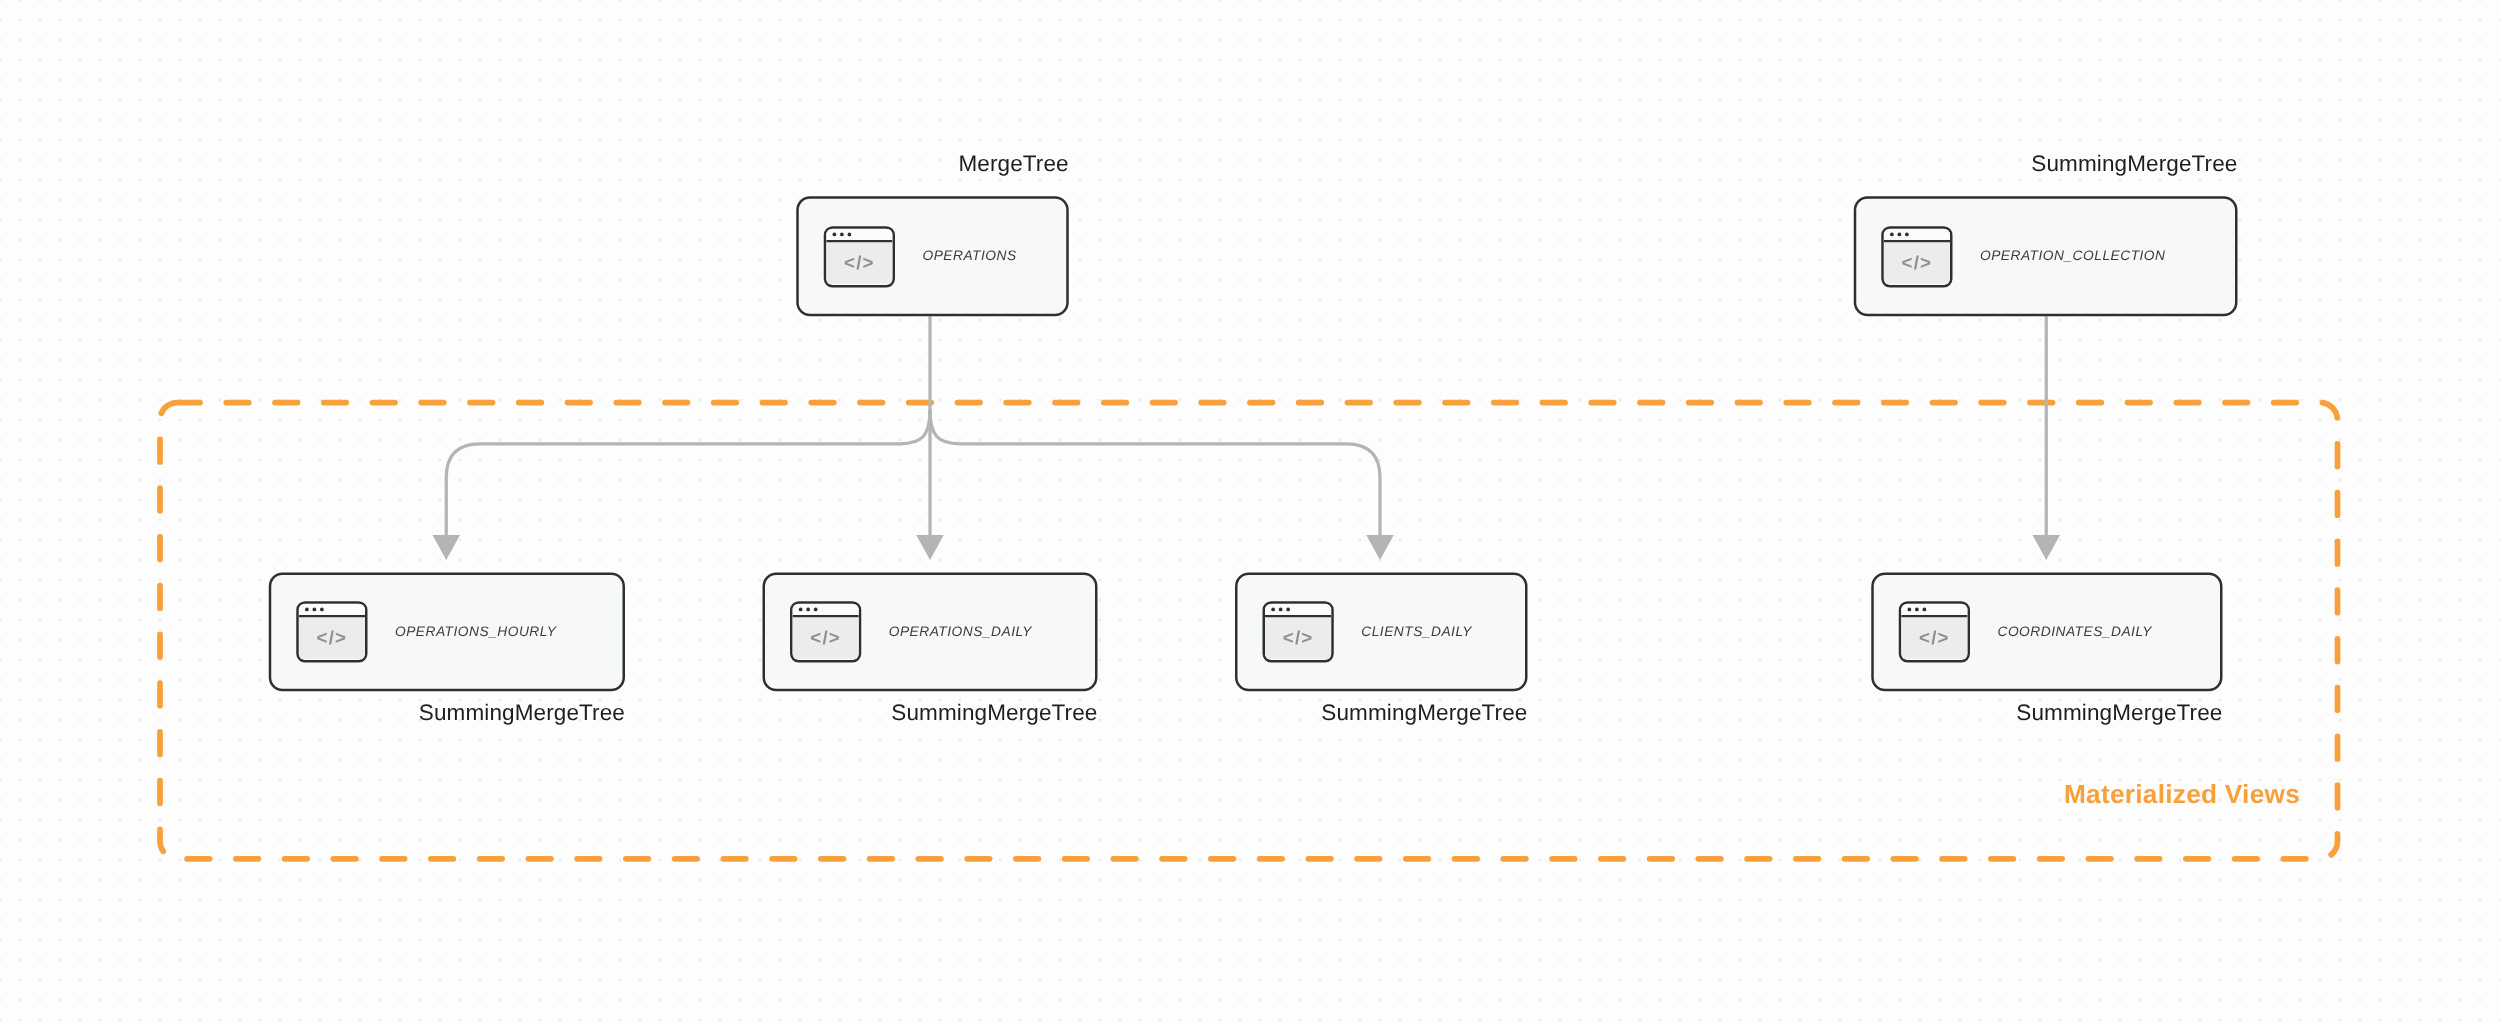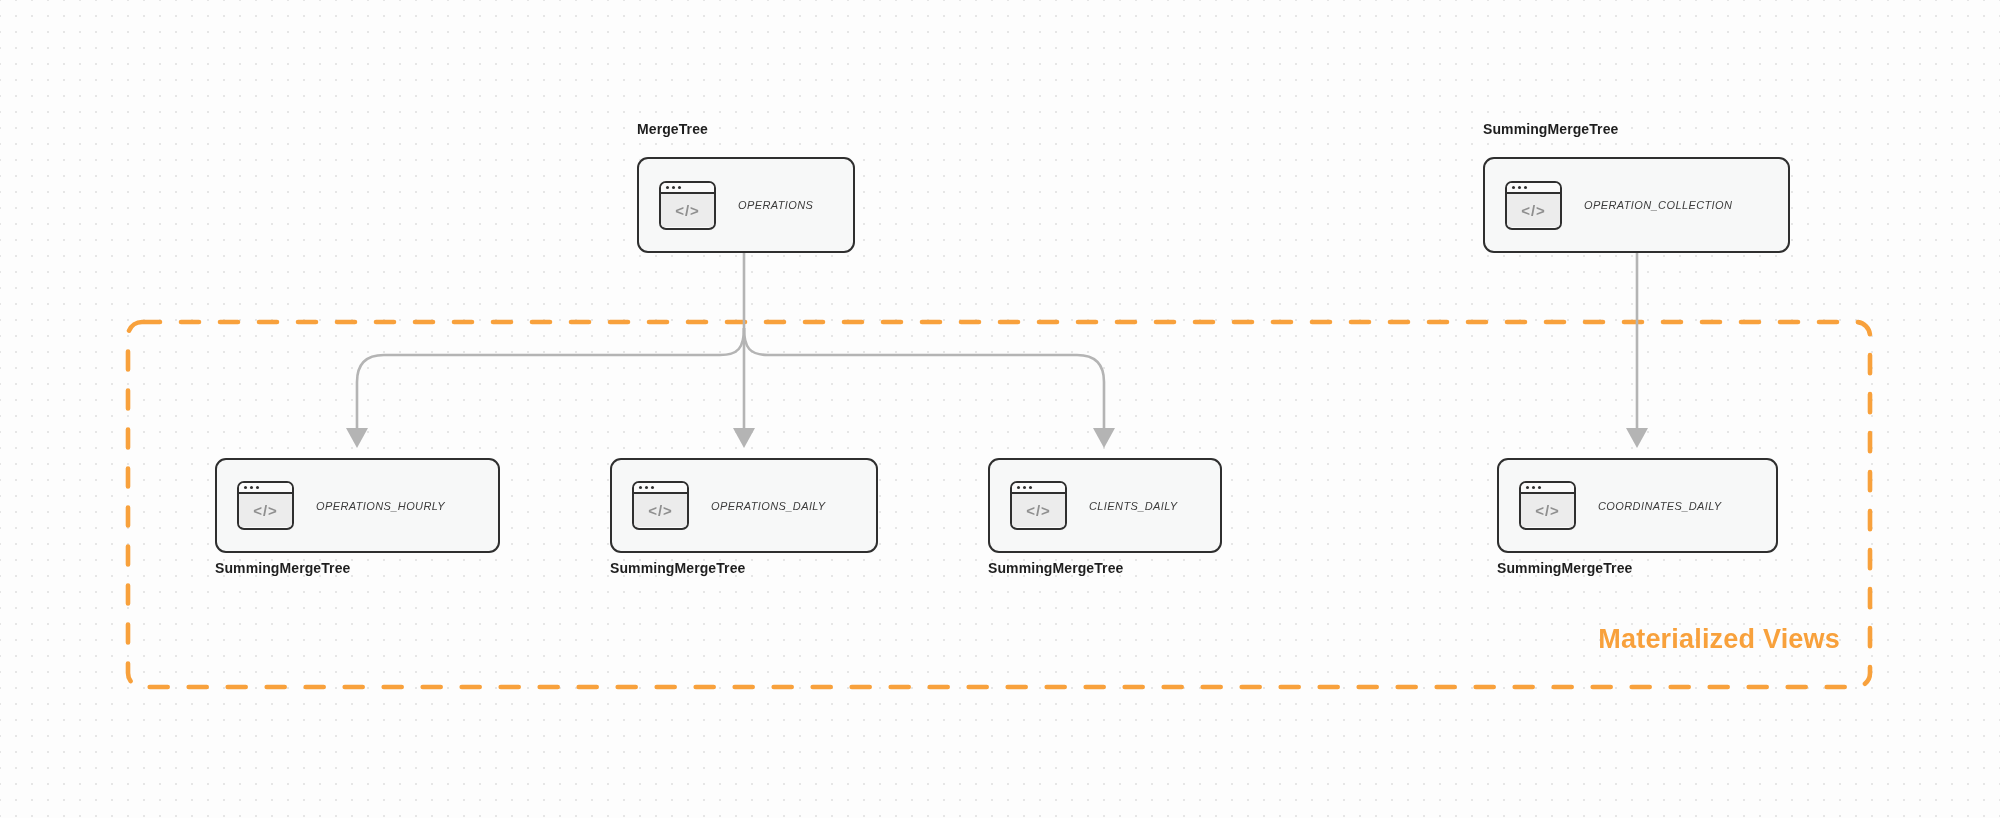--- a/index.html
+++ b/index.html
@@ -51,26 +51,26 @@
   .bi-body{
     display:flex;align-items:center;justify-content:center;
     height:33px;background:var(--icon-body-fill);
     color:var(--icon-glyph-color);font-size:15px;font-weight:700;letter-spacing:1px;
   }
   .node-label{
     margin-left:22px;font-style:italic;font-size:11px;font-weight:500;
     letter-spacing:.4px;color:var(--node-label-color);white-space:nowrap;
   }
   .caption{
-    position:absolute;text-align:left;font-size:14px;font-weight:700;
+    position:absolute;text-align:right;font-size:18px;font-weight:400;
     color:var(--text-dark);letter-spacing:.1px;
   }
   .group-label{
     position:absolute;left:1500px;top:624px;width:340px;text-align:right;
-    font-size:27px;font-weight:600;color:var(--accent-orange);letter-spacing:.2px;
+    font-size:21px;font-weight:600;color:var(--accent-orange);letter-spacing:.2px;
   }
 </style>
 </head>
 <body>
 
 <div class="canvas">
 
   <svg class="overlay" viewBox="0 0 2000 818">
 
     <rect class="group-rect" x="128" y="322" width="1742" height="365" rx="14"></rect>

